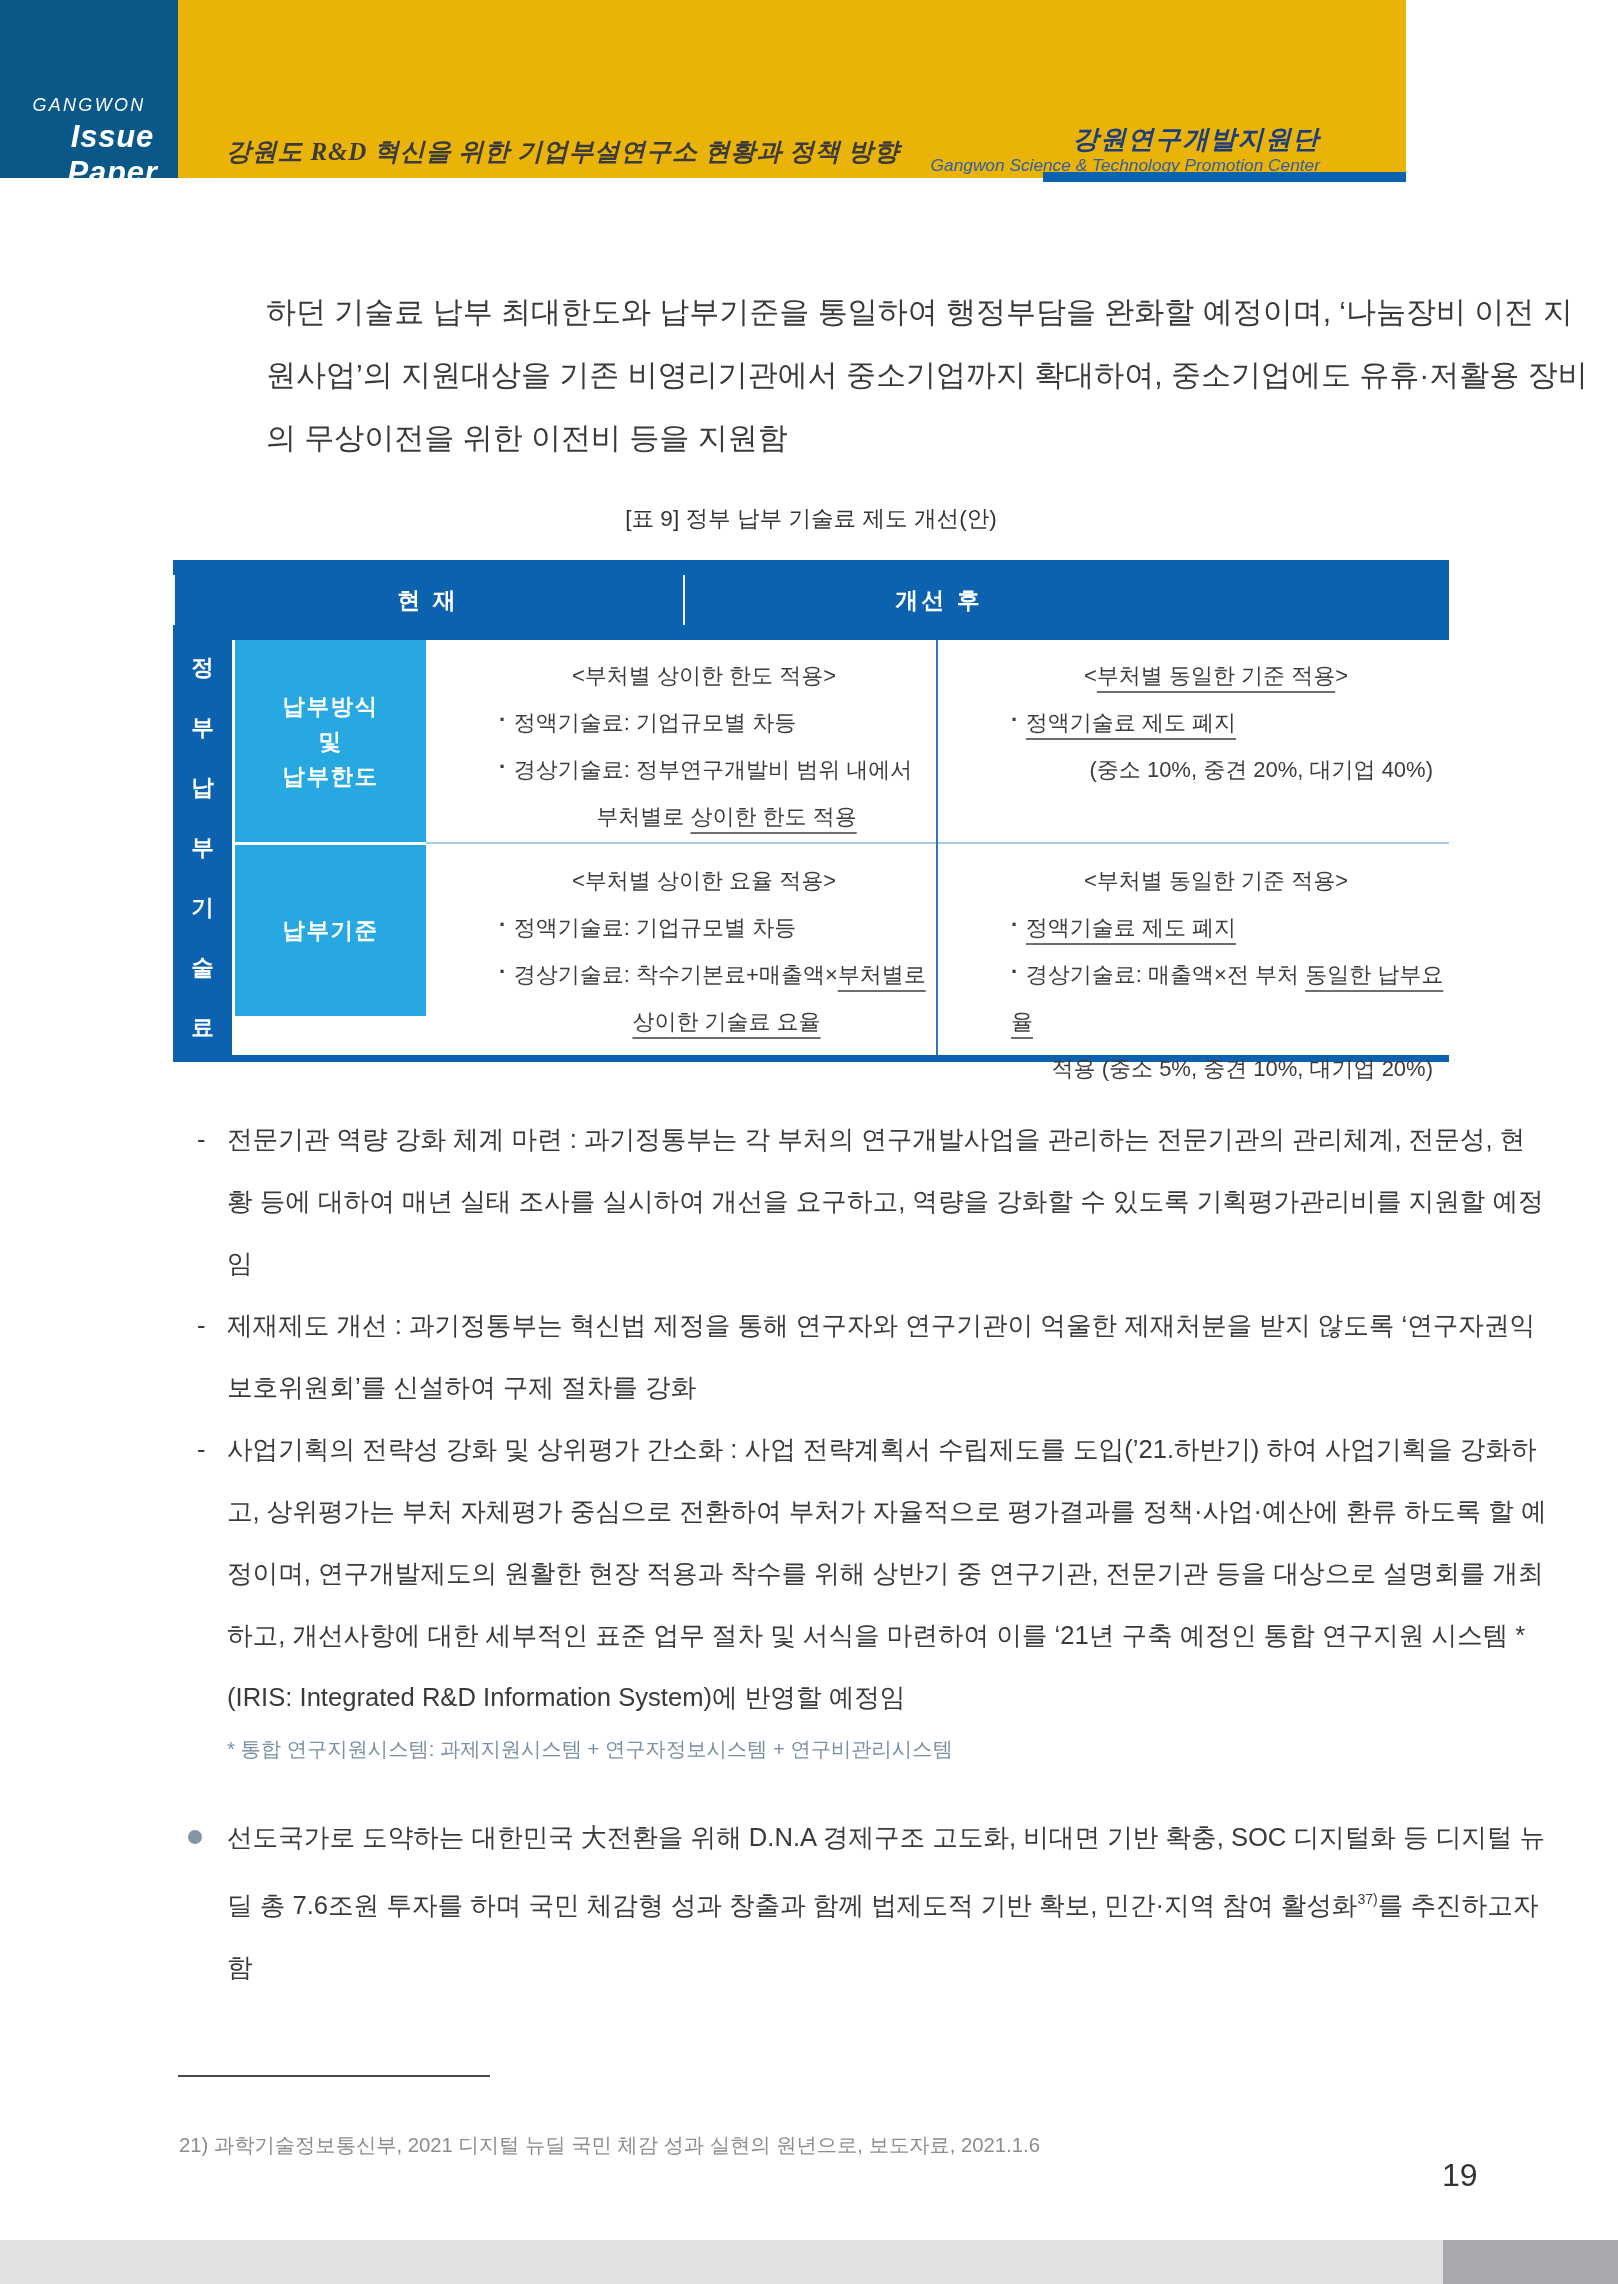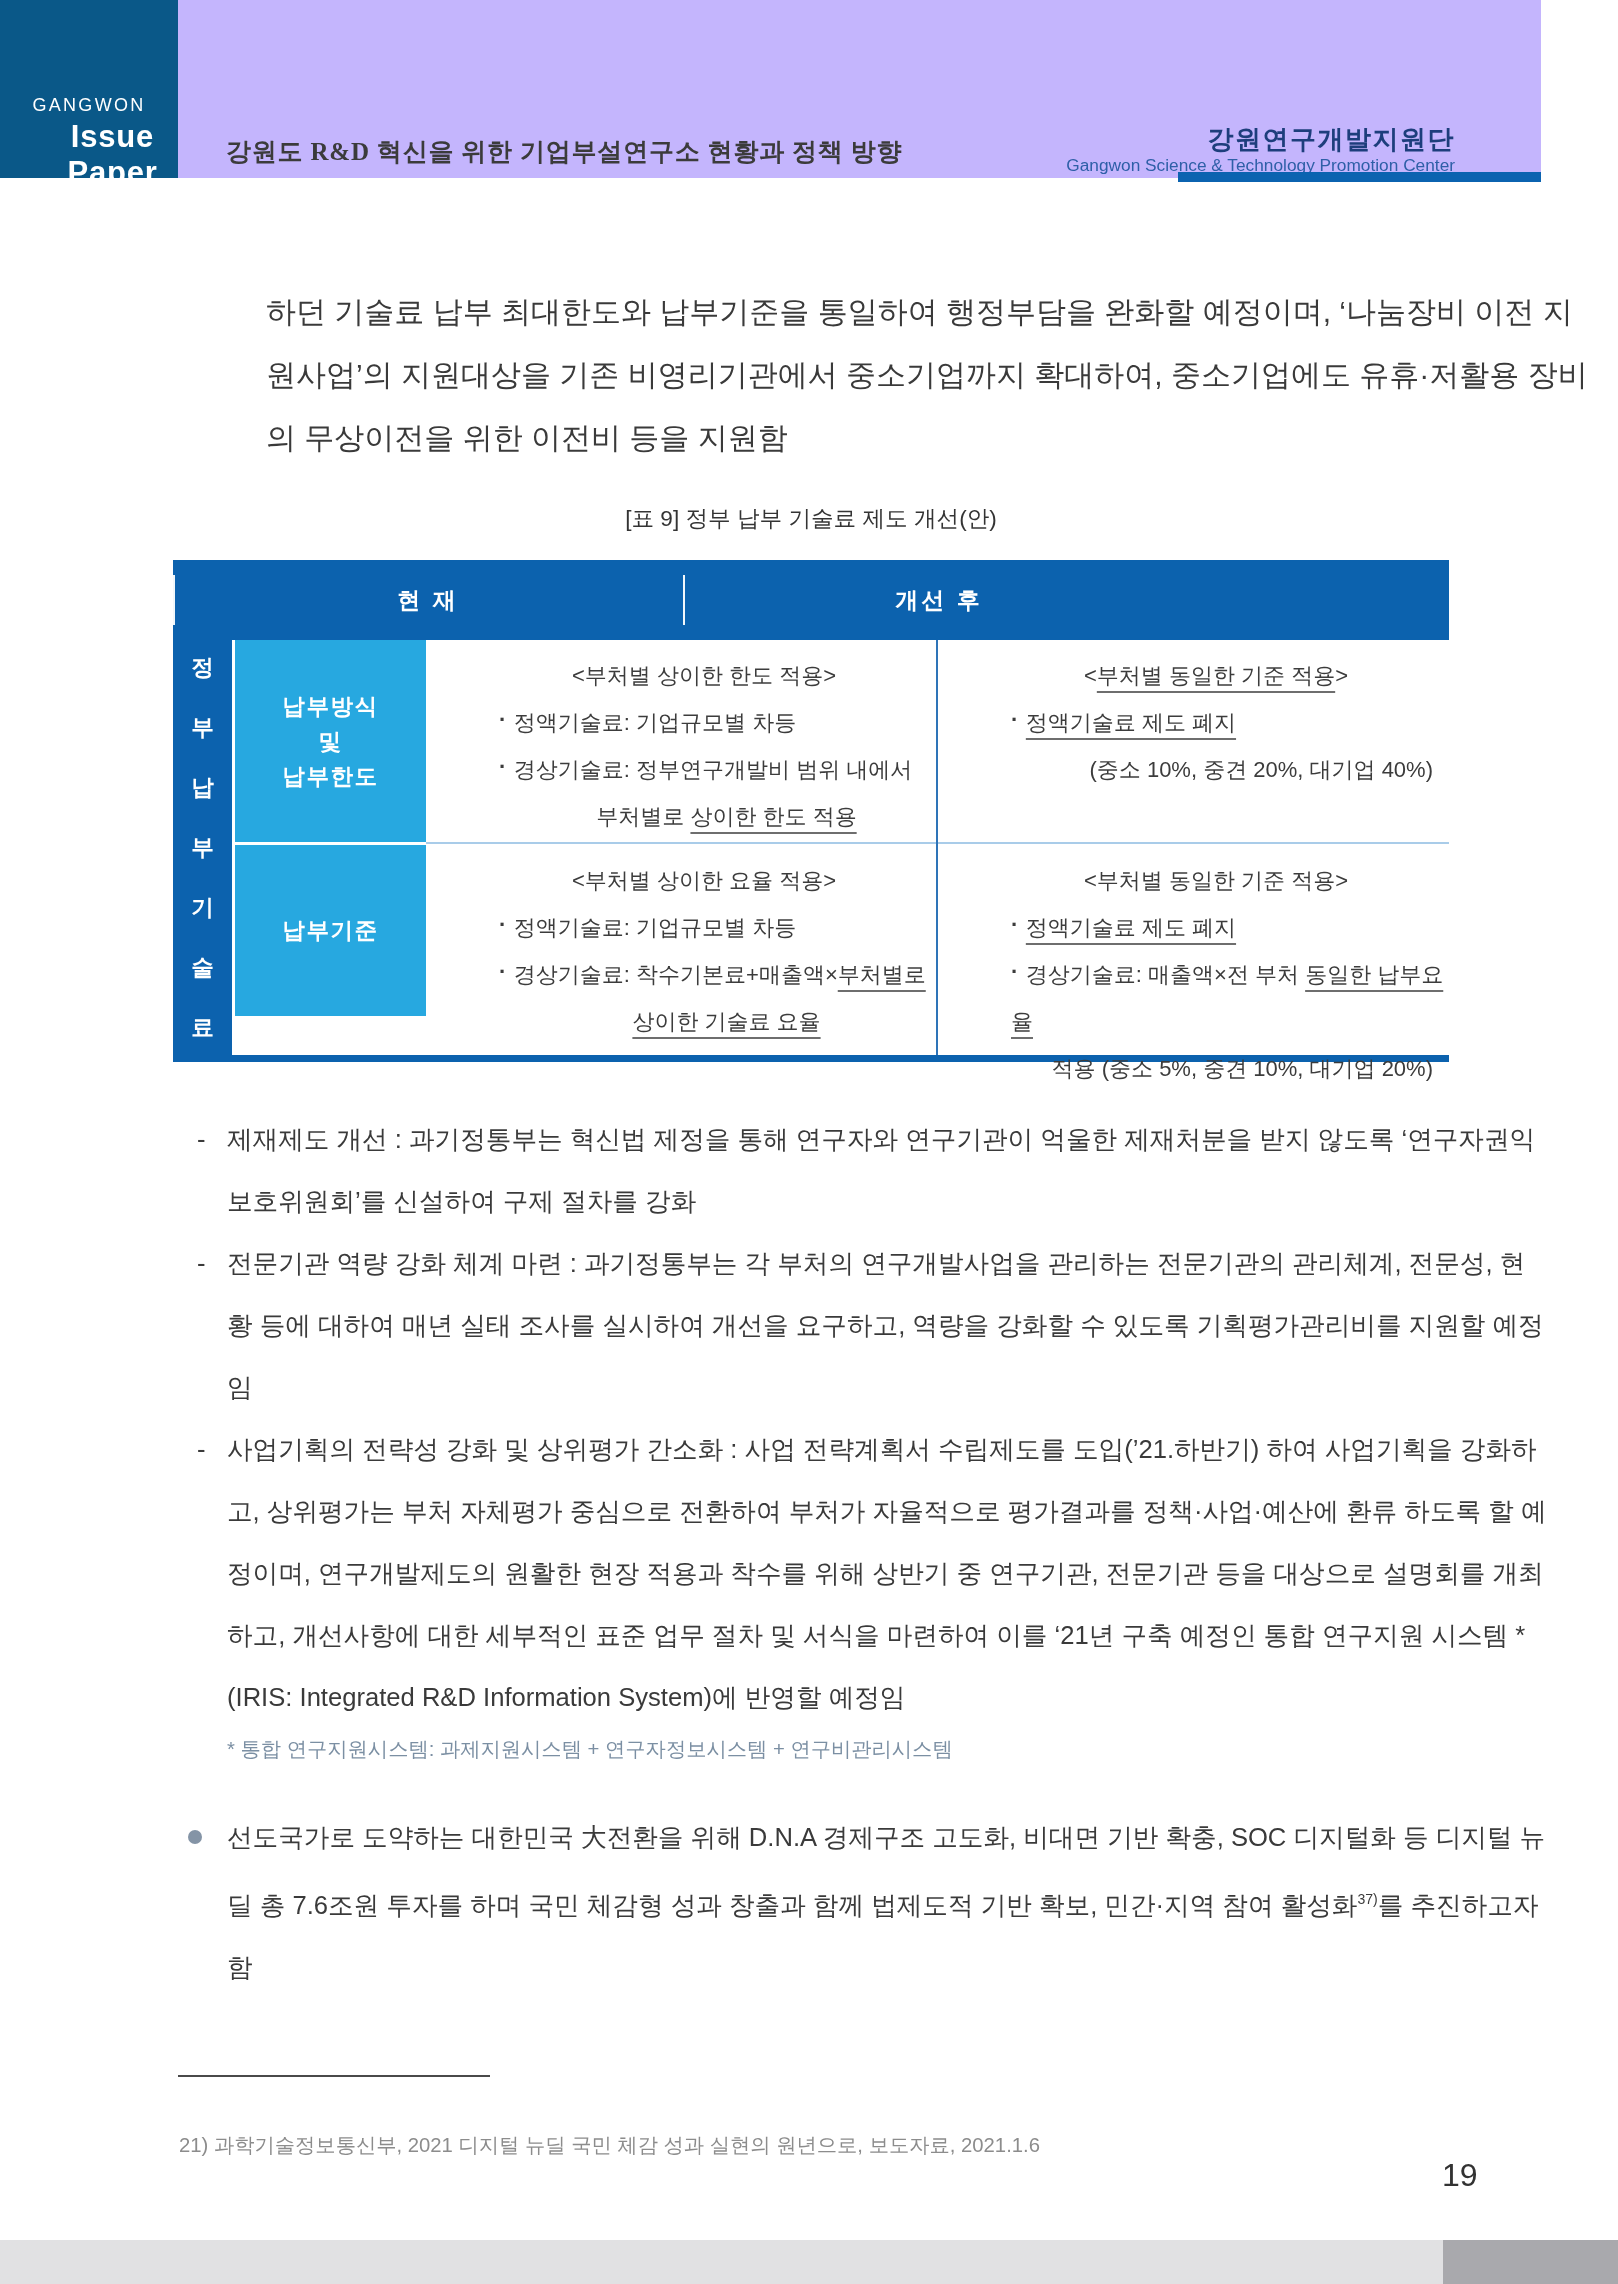--- a/index.html
+++ b/index.html
@@ -2,21 +2,21 @@
 <html style="font-size:12px"><head>
 <meta charset="utf-8">
 <style>
   html,body{margin:0;padding:0;}
   body{
     width:1618px;height:2284px;position:relative;background:#ffffff;
     font-family:"Liberation Sans","DejaVu Sans",sans-serif;color:#3a3a3a;
     overflow:hidden;
   }
   
-  .header-band{position:absolute;left:0;top:0;width:1541px;height:178px;background:#c4b5fd;}
+  .header-band{position:absolute;left:0;top:0;width:1406px;height:178px;background:#eab308;font-style:italic;}
   .logo-box{position:absolute;left:0;top:0;width:178px;height:178px;background:#0a5888;color:#fff;text-align:center;}
   .logo-brand{margin-top:95px;font-size:18px;letter-spacing:2.3px;font-weight:500;}
   .logo-product{font-size:31px;font-weight:bold;letter-spacing:0.8px;margin-top:3px;padding-left:47px;}
   .logo-issue{font-size:16px;margin-top:4.5px;letter-spacing:0.8px;}
   .doc-title{position:absolute;left:226px;top:135px;font-family:"Liberation Serif","DejaVu Serif",serif;
     font-size:25px;font-weight:600;color:#3b3b3b;letter-spacing:0.8px;}
   .org-kr{position:absolute;right:86px;top:122px;font-size:26px;font-weight:bold;color:#1d3e7c;letter-spacing:1.5px;}
   .org-en{position:absolute;right:86px;top:155px;font-size:17.3px;color:#2e5fa7;}
   .header-bar{position:absolute;right:0;top:172px;width:363px;height:9.8px;background:#0b63b0;}
   
@@ -143,22 +143,22 @@
       <div class="cell-line cont-r"><span>적용  (중소 5%, 중견 10%, 대기업 20%)</span></div>
     </div>
 
     <div class="rowsep"></div>
     <div class="colsep"></div>
   </div>
   <div class="tbottom"></div>
 </div>
 
 <div class="notes">
+  <div class="dash-item"><span class="mk-dash">-</span><span>전문기관 역량 강화 체계 마련 : 과기정통부는 각 부처의 연구개발사업을 관리하는 전문기관의 관리체계, 전문성, 현황 등에 대하여 매년 실태 조사를 실시하여 개선을 요구하고, 역량을 강화할 수 있도록 기획평가관리비를 지원할 예정임</span></div>
   <div class="dash-item"><span class="mk-dash">-</span><span>제재제도 개선 : 과기정통부는 혁신법 제정을 통해 연구자와 연구기관이 억울한 제재처분을 받지 않도록 ‘연구자권익보호위원회’를 신설하여 구제 절차를 강화</span></div>
-  <div class="dash-item"><span class="mk-dash">-</span><span>전문기관 역량 강화 체계 마련 : 과기정통부는 각 부처의 연구개발사업을 관리하는 전문기관의 관리체계, 전문성, 현황 등에 대하여 매년 실태 조사를 실시하여 개선을 요구하고, 역량을 강화할 수 있도록 기획평가관리비를 지원할 예정임</span></div>
   <div class="dash-item"><span class="mk-dash">-</span><span>사업기획의 전략성 강화 및 상위평가 간소화 : 사업 전략계획서 수립제도를 도입(’21.하반기) 하여 사업기획을 강화하고, 상위평가는 부처 자체평가 중심으로 전환하여 부처가 자율적으로 평가결과를 정책·사업·예산에 환류 하도록 할 예정이며, 연구개발제도의 원활한 현장 적용과 착수를 위해 상반기 중 연구기관, 전문기관 등을 대상으로 설명회를 개최하고, 개선사항에 대한 세부적인 표준 업무 절차 및 서식을 마련하여 이를 ‘21년 구축 예정인 통합 연구지원 시스템 *(IRIS: Integrated R&amp;D Information System)에  반영할 예정임</span></div>
   <div class="small-note">* 통합 연구지원시스템: 과제지원시스템 + 연구자정보시스템 + 연구비관리시스템</div>
 
   <div class="dot-item">
     <span class="dot-marker"></span><span>선도국가로 도약하는 대한민국 大전환을 위해 D.N.A 경제구조 고도화, 비대면 기반 확충, SOC 디지털화 등 디지털 뉴딜 총 7.6조원 투자를 하며 국민 체감형 성과 창출과 함께 법제도적 기반 확보, 민간·지역 참여 활성화</span><sup>37)</sup><span>를 추진하고자 함</span>
   </div>
 </div>
 
 <div class="fn-divider"></div>
 <div class="footnote">21) 과학기술정보통신부, 2021 디지털 뉴딜 국민 체감 성과 실현의 원년으로, 보도자료, 2021.1.6</div>

